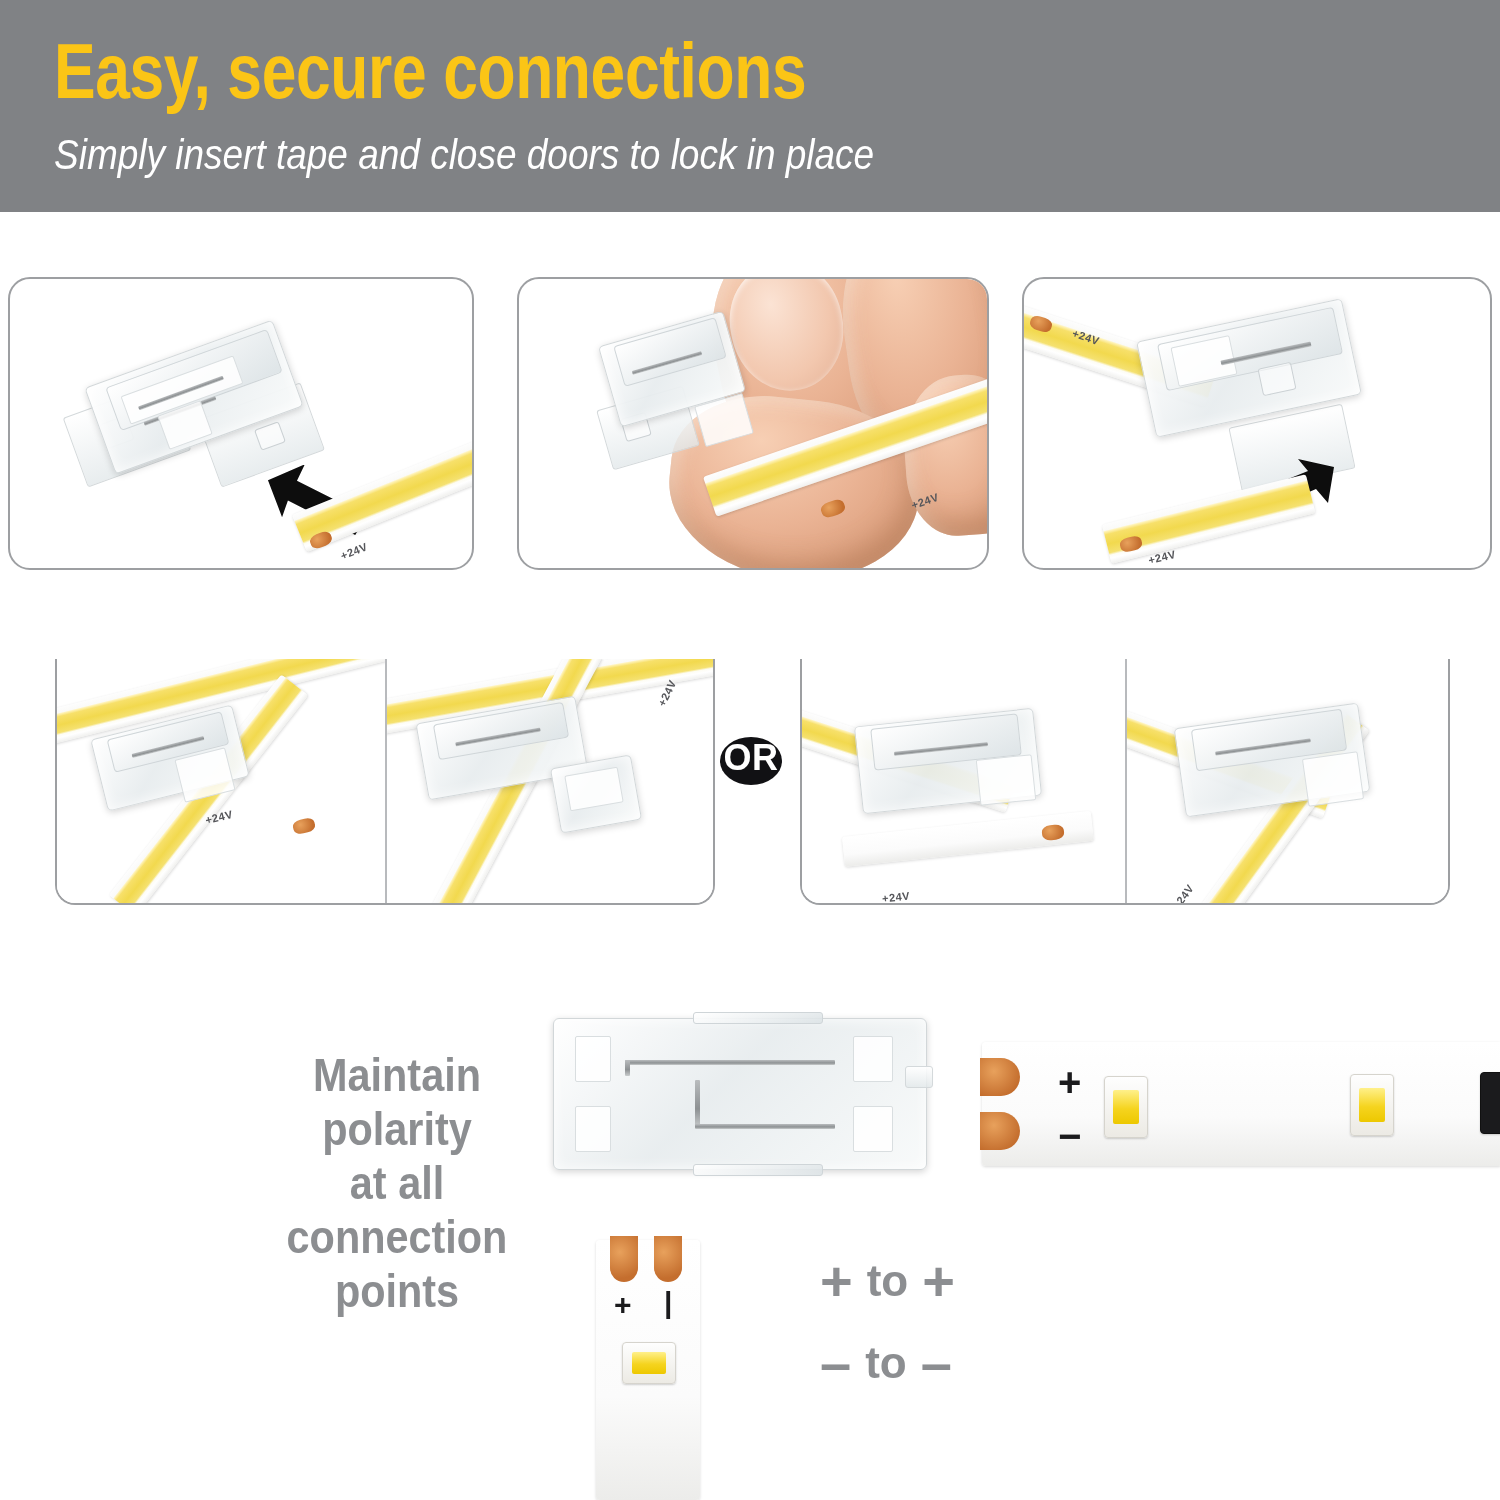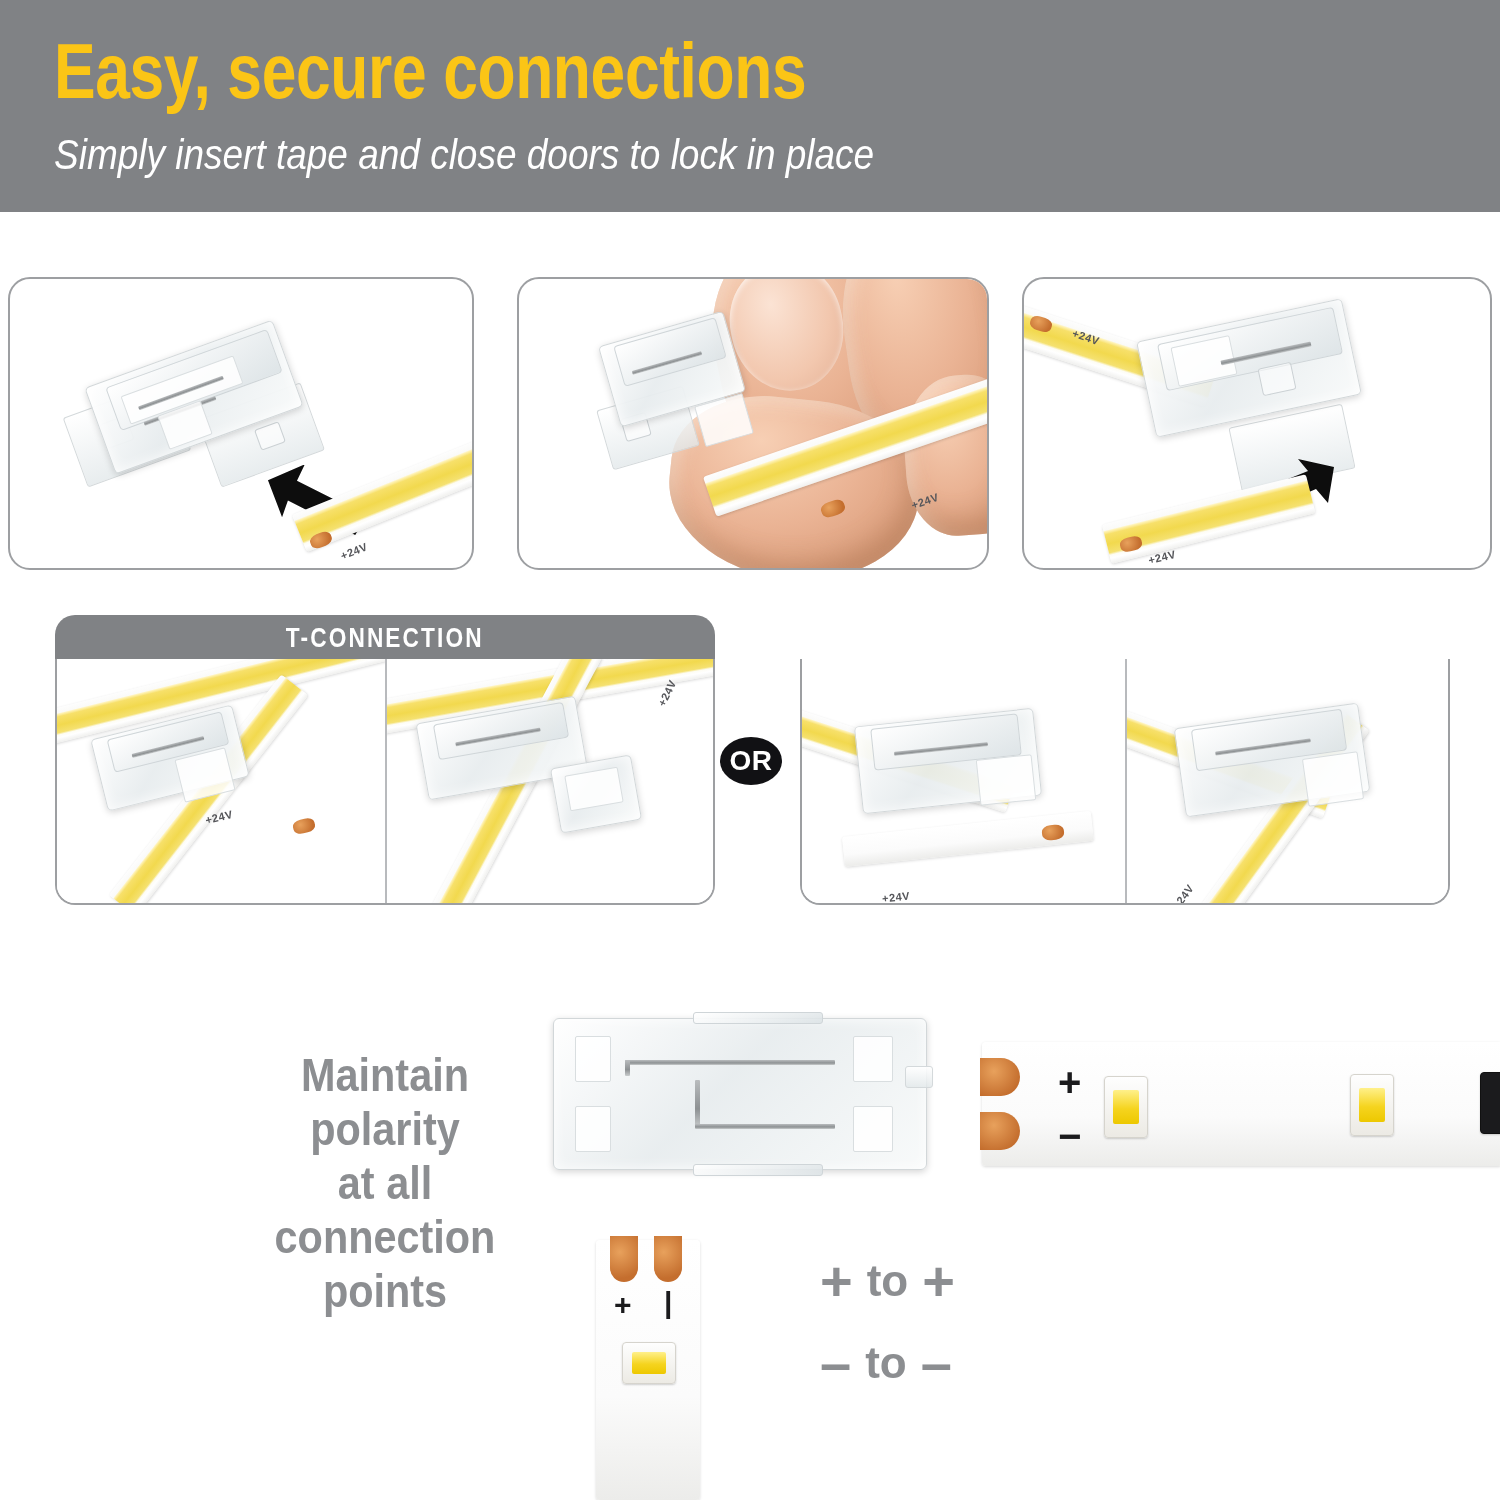--- a/index.html
+++ b/index.html
@@ -81,27 +81,27 @@
 
   #group-t      { left: 55px;  top: 615px; width: 660px; height: 290px; }
   #group-corner { left: 800px; top: 615px; width: 650px; height: 290px; }
 
   .or-badge {
     position: absolute; left: 720px; top: 737px;
     width: 62px; height: 48px;
     background: #111114;
     border-radius: 31px/24px;
     color: #ffffff;
-    font-size: 28px; font-weight: bold; letter-spacing: 0.5px;
-    display: flex; align-items: center; justify-content: center;
+    font-size: 36px; font-weight: bold; letter-spacing: 0.5px;
+    display: flex; justify-content: center;
   }
 
   
   .polarity-text {
-    position: absolute; left: 232px; top: 1048px; width: 306px;
+    position: absolute; left: 244px; top: 1048px; width: 306px;
     text-align: center;
     color: #8c8e91;
     font-size: 46px;
     font-weight: bold;
     line-height: 54px;
   }
   .polarity-text .ln { display:block; transform: scaleX(0.9); transform-origin: center; white-space: nowrap; }
 
   .pol-legend { position: absolute; left: 820px; top: 1240px; color: #8c8e91; }
   .pol-line {
@@ -270,23 +270,20 @@
         </svg>
       </div>
 
       <div class="strip" style="left:78px; top:246px; width:210px; height:40px; transform:rotate(-14deg); transform-origin:left top;"></div>
       <div class="pad" style="left:96px; top:258px; width:22px; height:14px; transform:rotate(-14deg);"></div>
       <div class="vlabel" style="left:124px; top:272px; transform:rotate(-14deg);">+24V</div>
     </div>
   </div>
 
   <div class="group" id="group-t">
-    <div class="group-header">
-      <span>T-CONNECTION</span>
-    </div>
     <div class="group-body">
 
       <div class="subpanel">
         <div class="strip" style="left:-20px; top:54px; width:360px; height:34px; transform:rotate(-14deg); transform-origin:left top;"></div>
         <div class="strip" style="left:52px; top:236px; width:280px; height:34px; transform:rotate(-52deg); transform-origin:left top;"></div>
         <div class="conn" style="left:40px; top:62px; width:146px; height:74px; transform:rotate(-14deg);"></div>
         <div class="conn-lid" style="left:52px; top:66px; width:118px; height:34px; transform:rotate(-14deg);"></div>
         <div class="conn-metal" style="left:74px; top:86px; width:74px; height:4px; transform:rotate(-14deg);"></div>
         <div class="conn-rib" style="left:122px; top:94px; width:52px; height:44px; transform:rotate(-14deg);"></div>
         <div class="pad" style="left:236px; top:160px; width:22px; height:14px; transform:rotate(-14deg);"></div>

